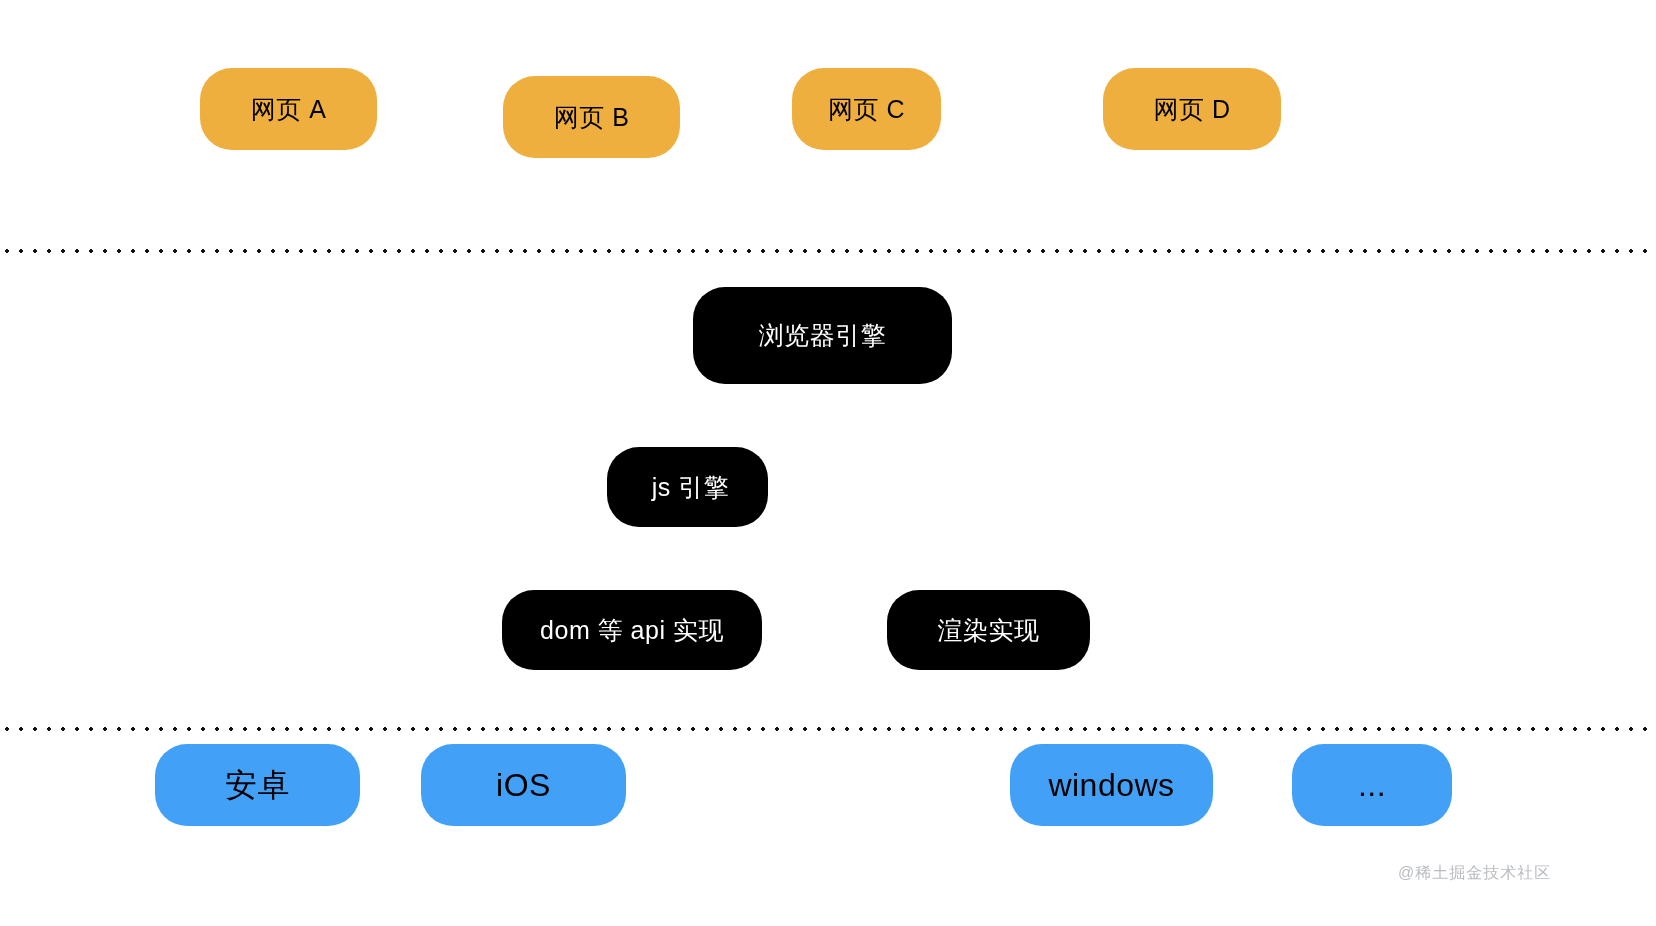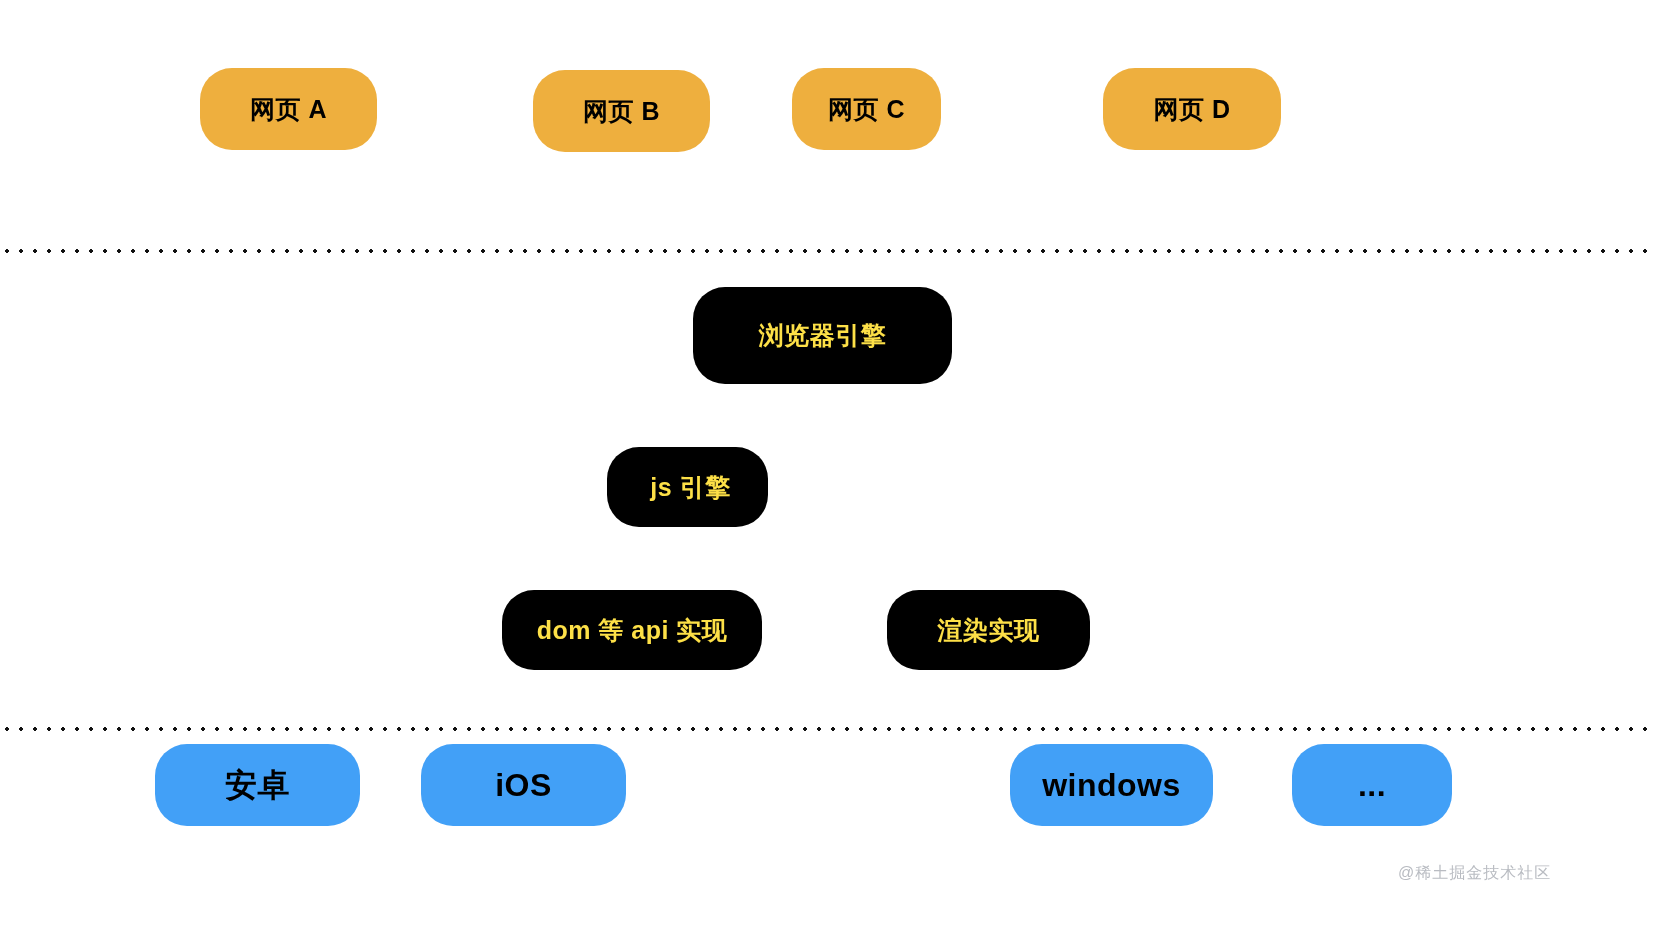--- a/index.html
+++ b/index.html
@@ -16,34 +16,34 @@
     height: 926px;
     background: #ffffff;
     overflow: hidden;
   }
   .box {
     position: absolute;
     display: flex;
     align-items: center;
     justify-content: center;
     box-sizing: border-box;
-    font-weight: bold;
+    font-weight: normal;
     line-height: 1;
     letter-spacing: 0.5px;
     white-space: nowrap;
     border-radius: 32px;
   }
   .box-web {
     background: #eeaf3e;
     color: #000000;
     font-size: 25px;
   }
   .box-engine {
     background: #000000;
-    color: #fde047;
+    color: #ffffff;
     font-size: 25px;
   }
   .box-os {
     background: #42a0f7;
     color: #000000;
     font-size: 32px;
   }
   .divider {
     position: absolute;
     left: 0;
@@ -63,21 +63,21 @@
   }
 </style>
 </head>
 <body>
 
 <div id="canvas">
 
   <div class="box box-web" style="left: 200px; top: 68px; width: 177px; height: 82px;">
     <span>网页 A</span>
   </div>
-  <div class="box box-web" style="left: 503px; top: 70px; width: 177px; height: 82px; margin-left: 30px;">
+  <div class="box box-web" style="left: 503px; top: 76px; width: 177px; height: 82px;">
     <span>网页 B</span>
   </div>
   <div class="box box-web" style="left: 792px; top: 68px; width: 149px; height: 82px;">
     <span>网页 C</span>
   </div>
   <div class="box box-web" style="left: 1103px; top: 68px; width: 178px; height: 82px;">
     <span>网页 D</span>
   </div>
 
   <div class="divider" style="top: 249px;"></div>

